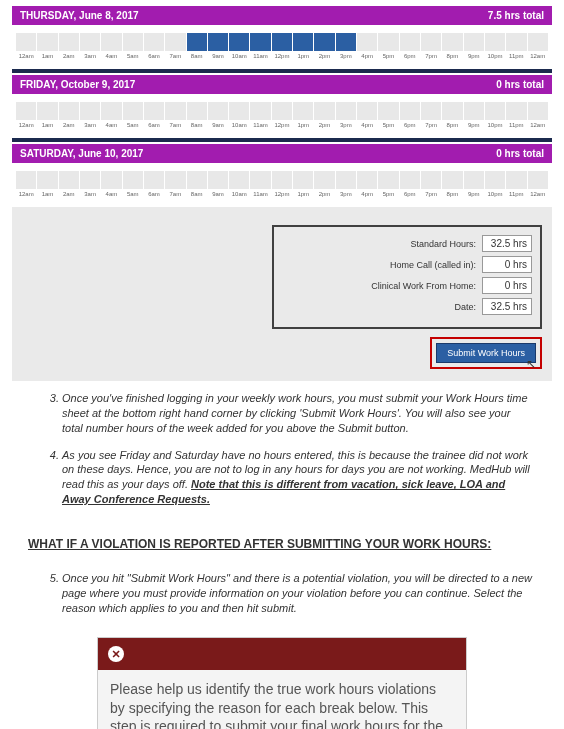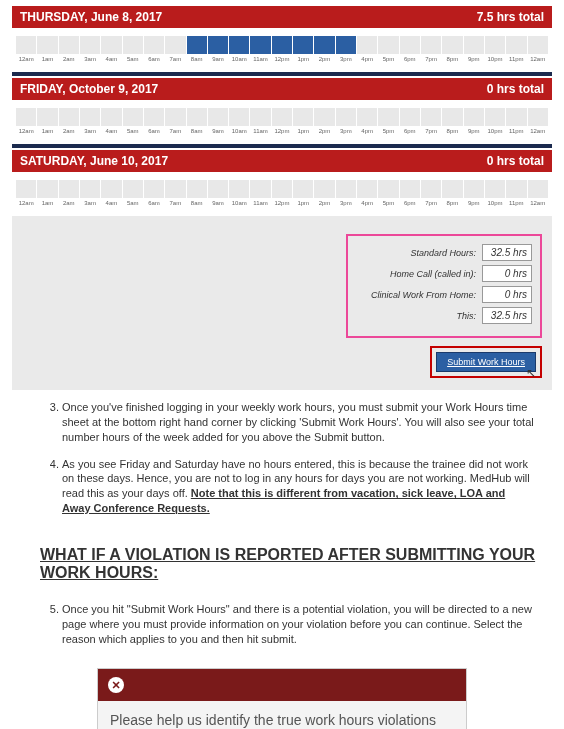--- a/index.html
+++ b/index.html
@@ -1,45 +1,45 @@
 <!DOCTYPE html>
 <html><head>
 <meta charset="utf-8">
 <style>
   * { box-sizing: border-box; margin: 0; padding: 0; }
   body { font-family: Arial, sans-serif; font-size: 11px; color: #333; background: #fff; width: 564px; }
   .page { padding: 6px 12px 30px 12px; }
 
   .day-section { margin-bottom: 6px; }
-  .day-header { background: #b91c1c; color: #fff; padding: 4px 8px; display: flex; justify-content: space-between; font-size: 12px; font-weight: bold; }
+  .day-header { background: #a21caf; color: #fff; padding: 4px 8px; display: flex; justify-content: space-between; font-size: 10px; font-weight: bold; }
   .timeline-wrap { background: #fff; padding: 8px 4px 4px 4px; }
   .timeline-row { display: flex; height: 18px; gap: 1px; margin-bottom: 2px; }
   .hour-block { flex: 1; background: #e8e8e8; }
   .hour-block.filled { background: #2b5fa3; }
   .labels-row { display: flex; gap: 1px; }
   .hour-label { flex: 1; text-align: center; font-size: 6px; color: #666; }
 
   .bluebar { height: 4px; background: #1b2a4e; margin: 2px 0; }
 
   .summary-zone { background: #eaeaea; padding: 18px 10px 10px 10px; display: flex; justify-content: flex-end; }
-  .summary-box { border: 2px solid #ec4899; padding: 8px; background: #eaeaea; width: 196px; font-style: italic; }
+  .summary-box { border: 2px solid #404040; padding: 8px; background: #eaeaea; width: 270px; }
   .summary-row { display: flex; justify-content: flex-end; align-items: center; gap: 6px; margin-bottom: 4px; font-size: 9px; }
   .summary-row .lbl { text-align: right; }
   .summary-row .val { border: 1px solid #999; background: #ffffff; padding: 2px 4px; width: 50px; text-align: right; font-size: 10px; }
   .submit-wrap { display: flex; justify-content: flex-end; margin-top: 8px; padding-right: 10px; }
   .submit-box { border: 2px solid #c40000; padding: 4px; position: relative; }
-  .submit-btn { background: #2b5fa3; color: #fff; border: 1px solid #1b3a6b; padding: 4px 10px; font-size: 9px; cursor: pointer; text-decoration: underline; }
+  .submit-btn { background: #2b5fa3; color: #fff; border: 1px solid #1b3a6b; padding: 4px 10px; font-size: 9px; cursor: pointer; }
   .cursor { position: absolute; right: 4px; bottom: -4px; font-size: 12px; }
 
-  .instructions { padding: 10px 18px; }
+  .instructions { padding: 10px 18px; font-style: italic; }
   .instructions ol { list-style: decimal; padding-left: 32px; }
   .instructions li { margin-bottom: 12px; font-size: 11px; line-height: 1.35; }
   .boldline { font-weight: bold; text-decoration: underline; }
 
-  h3.section-title { font-size: 16px; text-decoration: underline; margin: 8px 0 10px 28px; font-weight: bold; }
+  h3.section-title { font-size: 12px; text-decoration: underline; margin: 8px 0 10px 16px; font-weight: bold; }
 
   .violation-panel { width: 370px; margin: 0 auto; border: 1px solid #ccc; background: #f4f4f4; padding-bottom: 10px; }
   .vp-header { background: #7a1a1a; color: #fff; padding: 8px 10px; display: flex; align-items: center; gap: 10px; font-size: 11px; font-weight: bold; }
   .vp-close { background: #fff; color: #7a1a1a; border-radius: 50%; width: 16px; height: 16px; display: flex; align-items: center; justify-content: center; font-weight: bold; font-size: 11px; }
   .vp-help { padding: 10px 12px; font-size: 14px; color: #555; line-height: 1.3; }
   .vp-cols { background: #4d7c0f; color: #fff; display: flex; padding: 4px 10px; font-size: 8px; gap: 8px; }
   .vp-cols .c1 { width: 90px; } .vp-cols .c2 { width: 32px; } .vp-cols .c3 { flex: 1; }
   .vp-row { display: flex; padding: 8px 10px; font-size: 8px; gap: 8px; align-items: flex-start; }
 </style>
 </head>
@@ -248,21 +248,21 @@
       </div>
       <div class="summary-row">
         <span class="lbl">Home Call (called in):</span>
         <span class="val">0 hrs</span>
       </div>
       <div class="summary-row">
         <span class="lbl">Clinical Work From Home:</span>
         <span class="val">0 hrs</span>
       </div>
       <div class="summary-row">
-        <span class="lbl">This:</span>
+        <span class="lbl">Date:</span>
         <span class="val">32.5 hrs</span>
       </div>
     </div>
   </div>
   <div class="submit-wrap" style="background:#eaeaea; margin-top:-2px; padding-bottom:12px;">
     <div class="submit-box">
       <button class="submit-btn">Submit Work Hours</button>
       <span class="cursor">↖</span>
     </div>
   </div>

